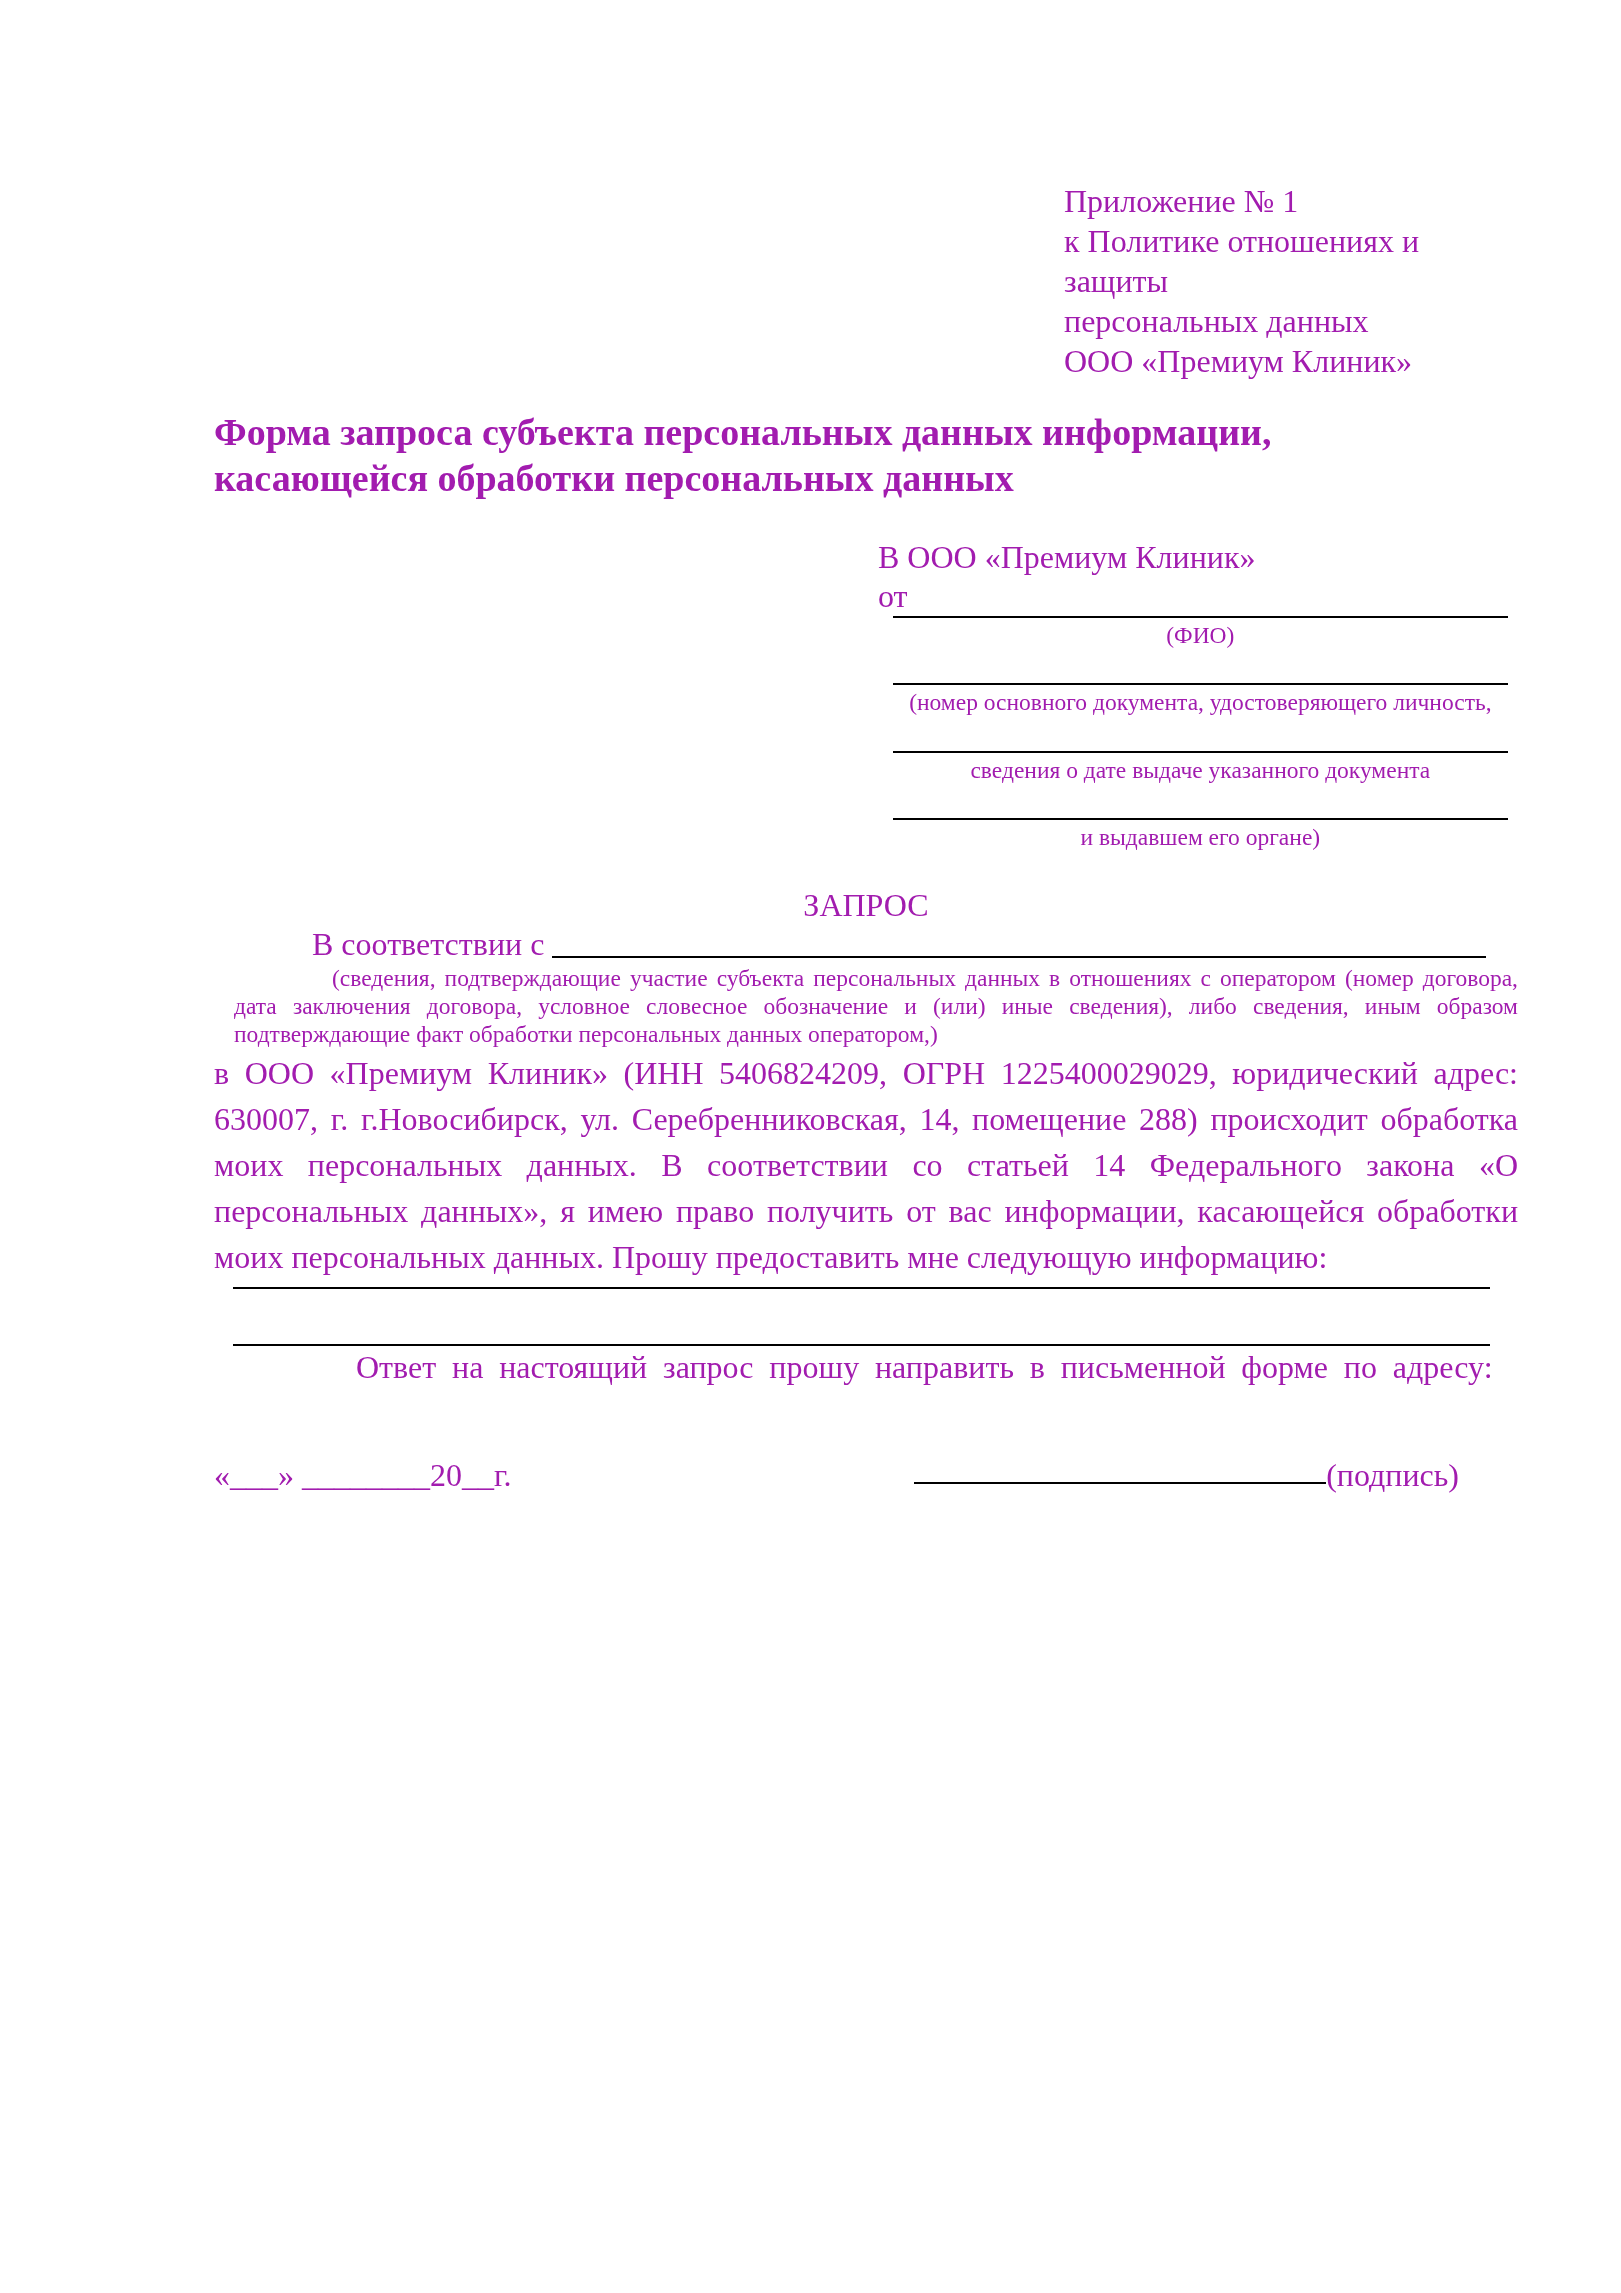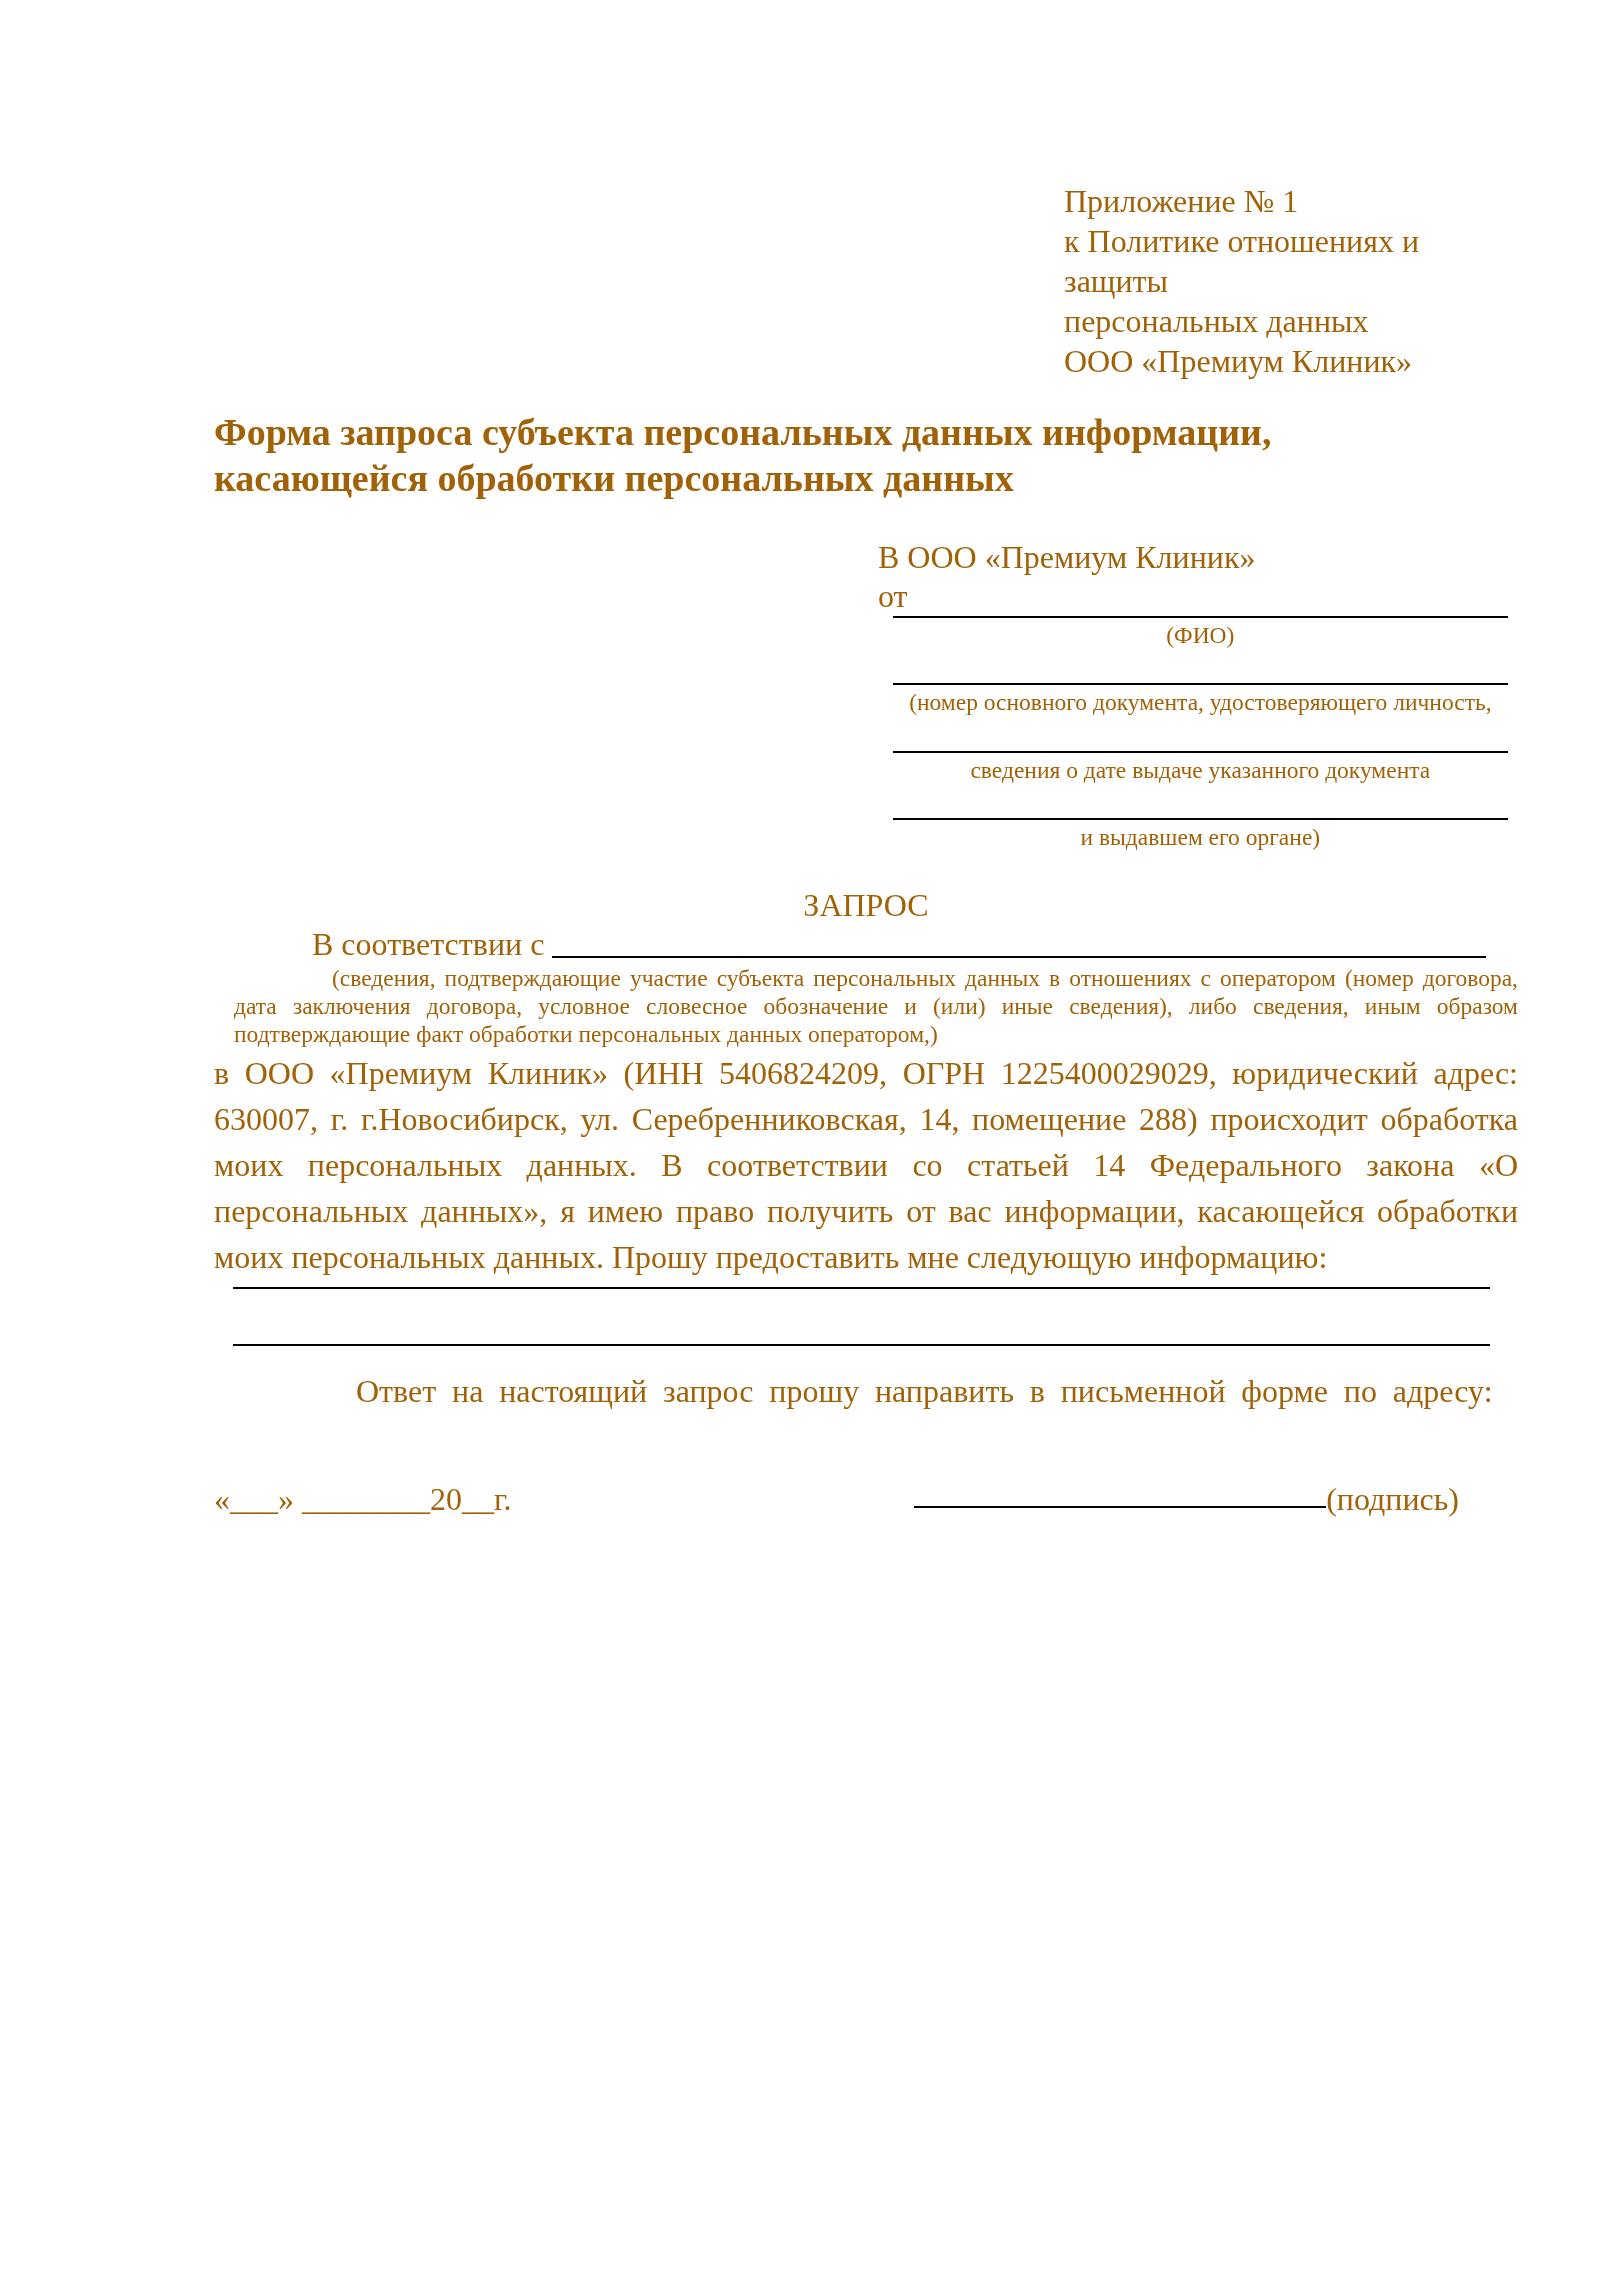--- a/index.html
+++ b/index.html
@@ -2,21 +2,21 @@
 <html lang="ru"><head>
 <meta charset="utf-8">
 <style>
   * { margin: 0; padding: 0; box-sizing: border-box; }
   html, body { background: #ffffff; }
   .page {
     position: relative;
     width: 1621px;
     height: 2294px;
     background: #ffffff;
-    color: #a16207;
+    color: #a21caf;
     font-family: "Liberation Serif", serif;
     font-size: 32px;
     padding: 0 103px 0 214px;
     overflow: hidden;
   }
   
   .appendix {
     margin-top: 181px;
     margin-left: 850px;
     line-height: 40px;
@@ -73,21 +73,21 @@
   }
   .blank-line {
     height: 0;
     border-bottom: 2.9px solid #000;
     margin-left: 18.6px;
     margin-right: 28px;
   }
   .blank-1 { margin-top: 7.8px; }
   .blank-2 { margin-top: 55px; }
   .response-para {
-    margin-top: 26px;
+    margin-top: 2px;
     line-height: 39px;
     text-indent: 142px;
     white-space: nowrap;
     word-spacing: 7.8px;
   }
   .address-row { display: flex; align-items: flex-start; line-height: 39px; }
   .address-fill {
     flex: 1 1 auto;
     height: 27.4px;
     border-bottom: 2.9px solid #000;

